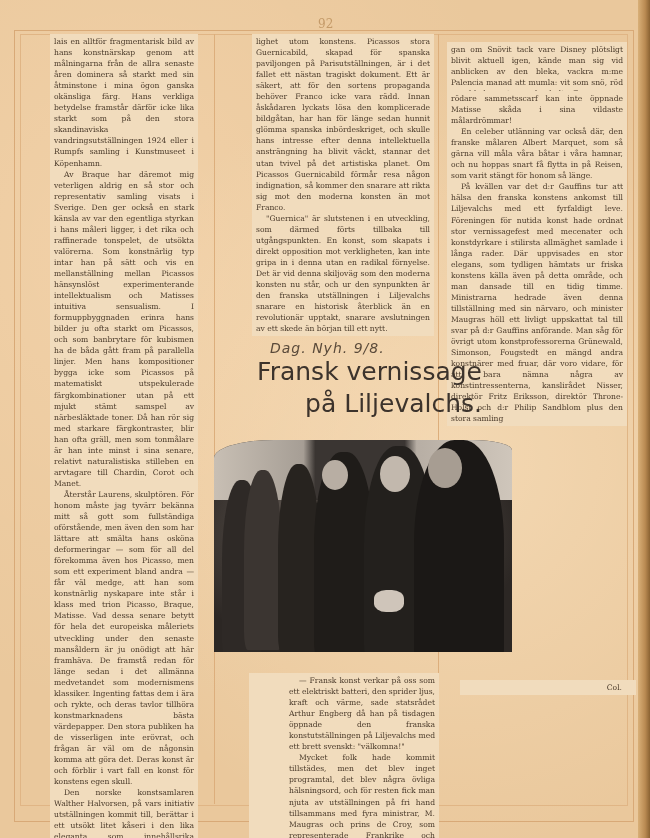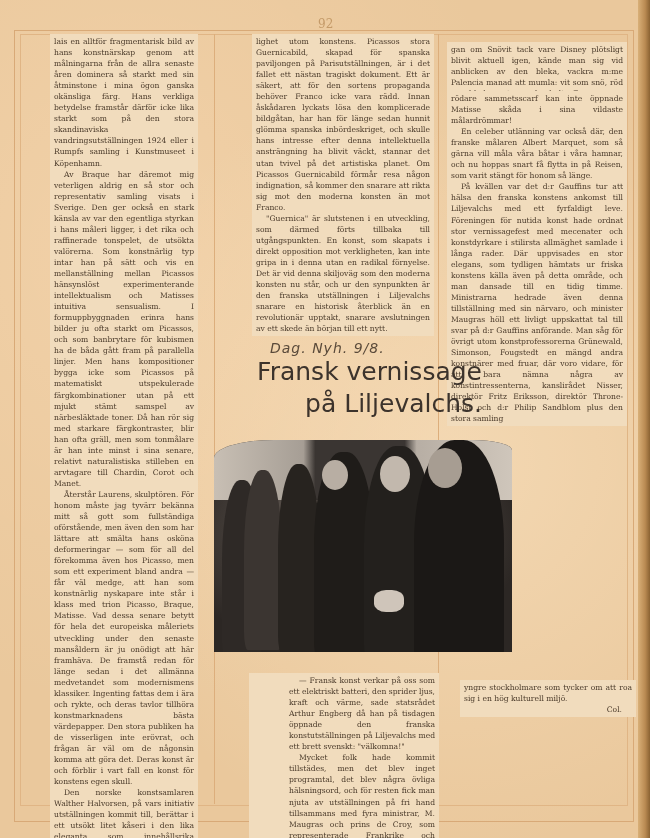--- a/index.html
+++ b/index.html
@@ -122,16 +122,15 @@
     <div style="position:absolute;left:214px;top:8px;width:34px;height:40px;border-radius:50%;background:#a79d92"></div>
     <div style="position:absolute;left:160px;top:150px;width:30px;height:22px;border-radius:40%;background:#cfc5ba"></div>
   </div>
 
   <div class="clip clip-bottom-mid">
     <p class="ind">— Fransk konst verkar på oss som ett elektriskt batteri, den sprider ljus, kraft och värme, sade statsrådet Arthur Engberg då han på tisdagen öppnade den franska konstutställningen på Liljevalchs med ett brett svenskt: "välkomna!"</p>
     <p class="ind">Mycket folk hade kommit tillstädes, men det blev inget programtal, det blev några övliga hälsningsord, och för resten fick man njuta av utställningen på fri hand tillsammans med fyra ministrar, M. Maugras och prins de Croy, som representerade Frankrike och Belgien, och m:mes Kollontay och Palencia för Ryssland och Spanien. I dessa dagar, då sa-</p>
   </div>
 
   <div class="clip clip-bottom-right">
-    <p>yngre stockholmare som tycker om att roa sig i en hög kulturell miljö.</p>
     <p class="sig">Col.</p>
   </div>
 </div>
 
 </body></html>

